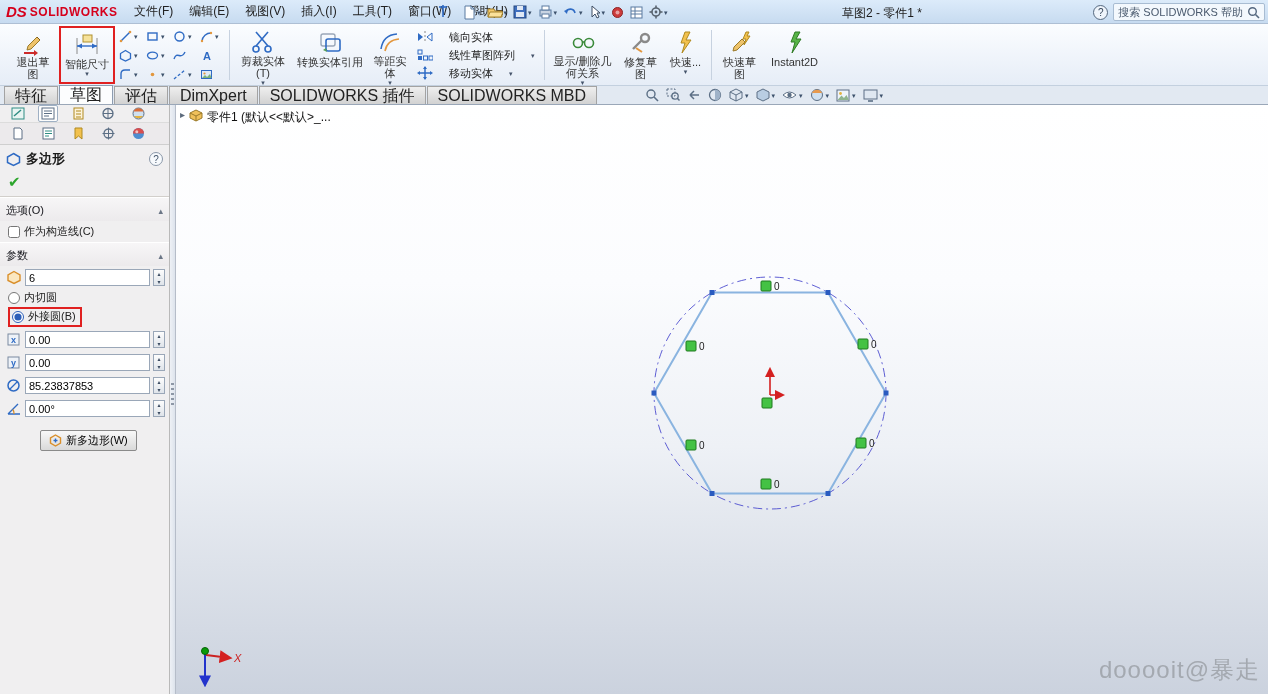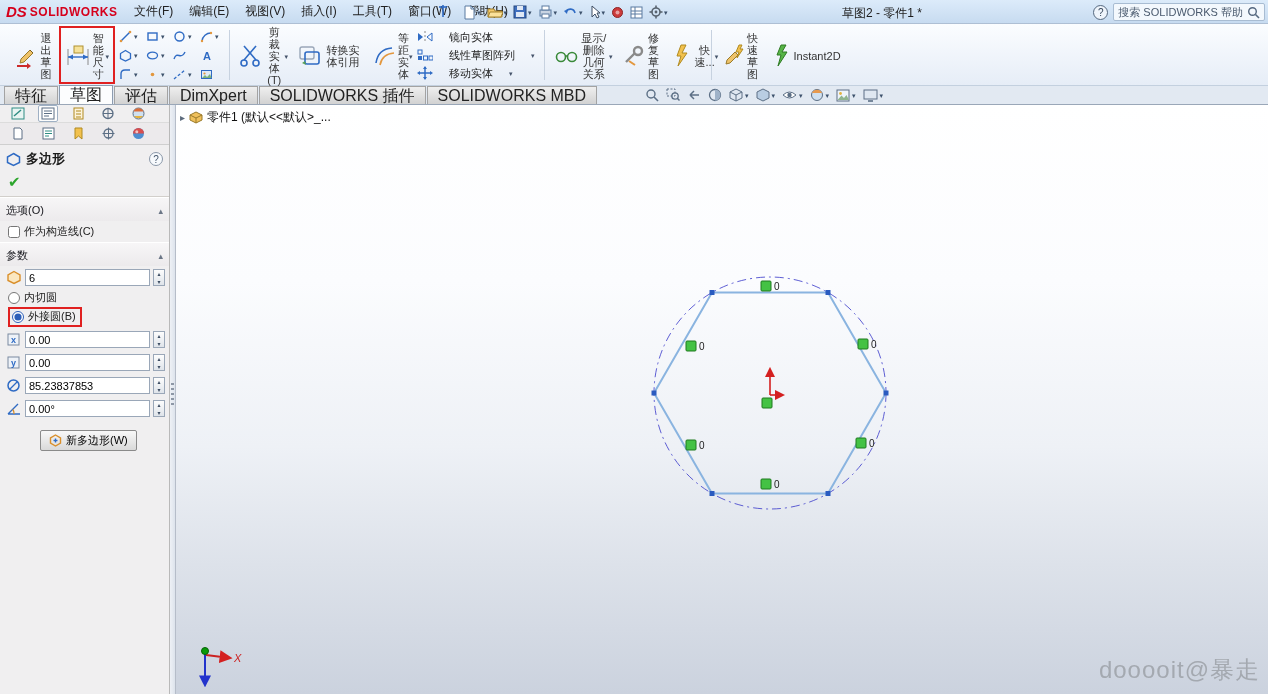--- a/index.html
+++ b/index.html
@@ -18,21 +18,21 @@
 .qat{position:absolute;left:460px;top:1px;height:22px;display:flex;align-items:center;gap:2px}
 .qbtn{display:flex;align-items:center;height:20px;padding:0 2px;border-radius:2px}
 .drop::after{content:"▾";font-size:7px;color:#3c516b;margin-left:1px;line-height:7px}
 .doc-title{position:absolute;left:842px;top:5px;font-size:12px;color:#1c1c1c;white-space:nowrap}
 .helparea{position:absolute;right:3px;top:2px;height:20px;display:flex;align-items:center;gap:5px}
 .help-circ{width:15px;height:15px;border:1px solid #55687f;border-radius:50%;display:flex;align-items:center;justify-content:center;font-size:10px;color:#35455a;background:#eef4fb}
 .help-search{display:flex;align-items:center;gap:4px;background:#f3f8fd;border:1px solid #a8bcd2;border-radius:2px;height:18px;padding:0 4px;min-width:150px;color:#4a5a6e;font-size:11px}
 
 
 .ribbon{height:62px;flex:0 0 62px;background:linear-gradient(#fbfdff,#e6edf7);border-bottom:1px solid #c3d0df;display:flex;align-items:stretch;padding:2px 4px 1px 10px;gap:2px}
-.rb{display:flex;flex-direction:row;align-items:center;justify-content:flex-start;padding:2px 2px 0;border:1px solid transparent;border-radius:2px}
+.rb{display:flex;flex-direction:column;align-items:center;justify-content:flex-start;padding:2px 2px 0;border:1px solid transparent;border-radius:2px}
 .rb-ic{height:27px;display:flex;align-items:center;justify-content:center}
 .rb-lb{font-size:11px;line-height:12px;text-align:center;color:#333}
 .caret-dn{font-size:0}
 .caret-dn::after{content:"▾";font-size:7px;color:#44536a;line-height:7px}
 .vdiv{width:1px;background:#c7d2e0;margin:4px 3px;align-self:stretch}
 .red-outline-ribbon{border:2px solid var(--highlight_red,#e02020);display:flex;align-items:stretch;padding:0 1px;margin:0 1px}
 .tool-grid{display:grid;grid-template-columns:repeat(4,25px);grid-auto-rows:19px;align-content:center;column-gap:2px}
 .tg-cell{display:flex;align-items:center;gap:1px;padding:1px;border-radius:2px}
 .stack{display:flex;flex-direction:column;justify-content:center;gap:1px}
 .stack-item{display:flex;align-items:center;gap:16px;font-size:11px;padding:1px 4px;border-radius:2px}
@@ -69,21 +69,21 @@
 .red-outline{border:2px solid var(--highlight_red,#e02020);padding:0 4px 1px 2px;display:flex;align-items:center;gap:4px;width:max-content}
 input[type=radio],input[type=checkbox]{width:12px;height:12px;accent-color:#2d5fb8;margin:0}
 .pm-btn{display:flex;align-items:center;gap:4px;margin:10px 0 0 40px;padding:2px 8px;border:1px solid #8a8a8a;border-radius:2px;background:linear-gradient(#f8f8f8,#d9d9d9);font-size:11px}
 
 .splitter{width:6px;flex:0 0 6px;background:linear-gradient(90deg,#eef1f6,#dde3ec);border-right:1px solid #b6bdc9;position:relative}
 .splitter::after{content:"";position:absolute;left:1px;top:278px;width:3px;height:22px;background:repeating-linear-gradient(#8d97a6 0 2px,transparent 2px 5px)}
 
 
 .viewport{position:relative;flex:1;background:linear-gradient(180deg,#ffffff 0%,#fbfcfe 30%,#eef1f6 58%,#dde2ea 78%,#cbd2de 100%);overflow:hidden}
 .sketch-svg{position:absolute;left:0;top:0}
-.tree-overlay{position:absolute;left:4px;top:4px;display:flex;align-items:center;gap:4px;font-size:12px;color:#111}
+.tree-overlay{position:absolute;left:4px;top:4px;display:flex;align-items:flex-start;gap:4px;font-size:12px;color:#111}
 .tree-exp{font-size:0}
 .tree-exp::after{content:"▸";font-size:10px;color:#5c6a7c}
 .watermark{position:absolute;right:8px;bottom:8px;font-size:24px;color:#a4a9b0;letter-spacing:1px}
 </style>
 </head>
 <body>
 
 <div class="app">
 
   <div class="titlebar">

